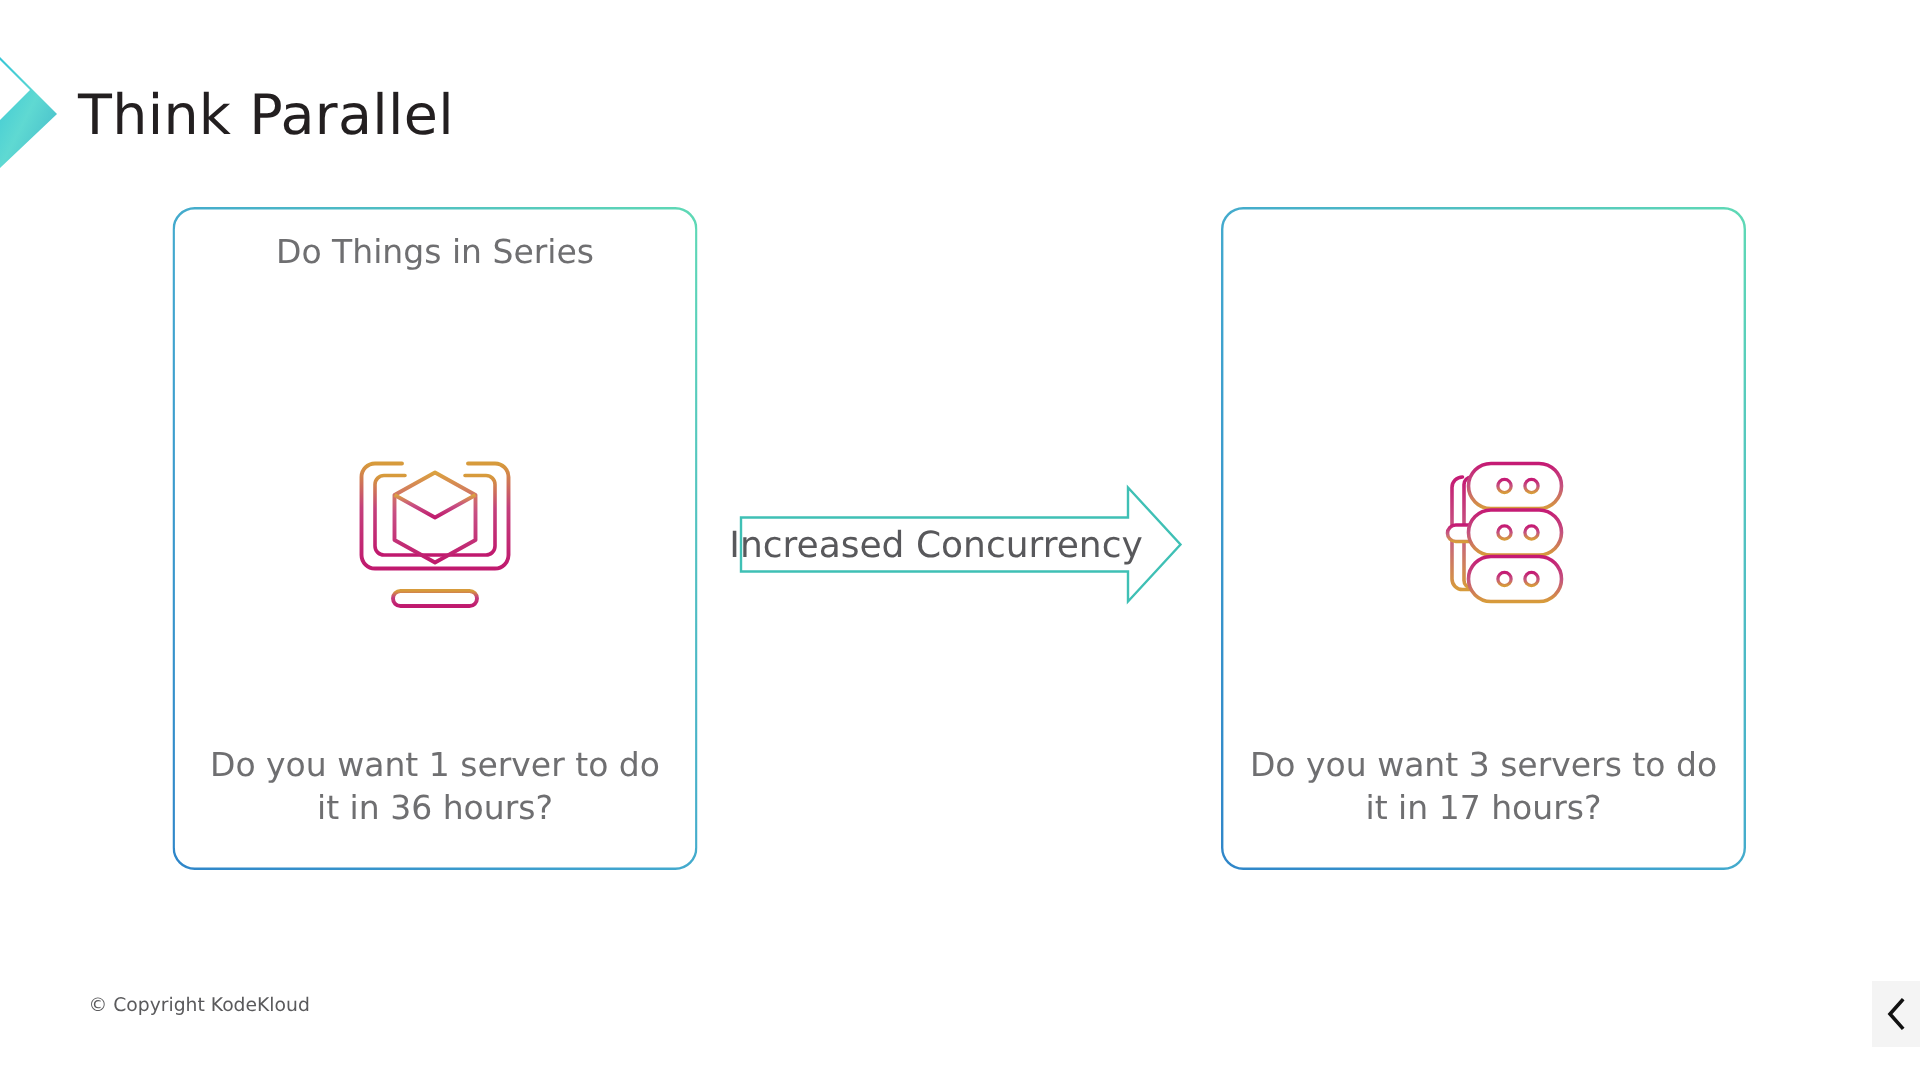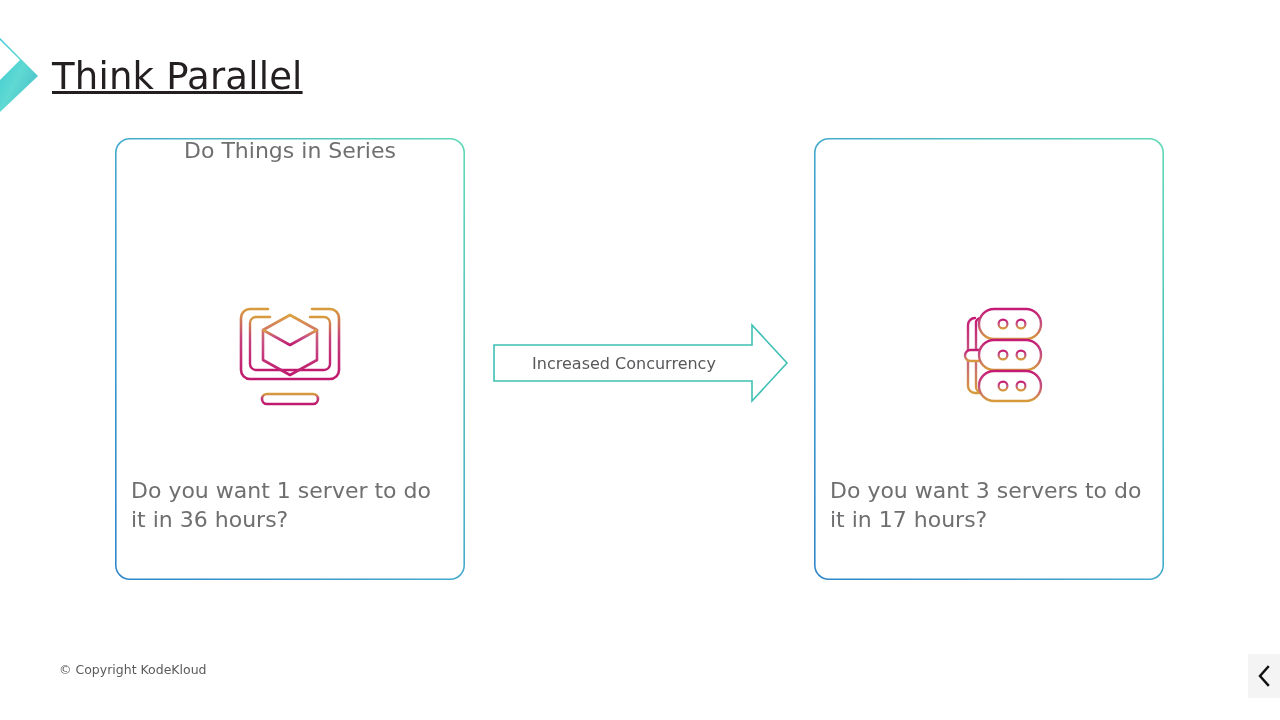--- a/index.html
+++ b/index.html
@@ -32,21 +32,20 @@
     flex: 0 0 auto;
   }
   .slide-title {
     font-size: 37px;
     font-weight: 400;
     color: #231f20;
     letter-spacing: 0.2px;
     margin-left: 14px;
     white-space: nowrap;
     line-height: 1;
-    text-decoration: underline;
   }
 
   
   .card {
     position: absolute;
     top: 138px;
     width: 350px;
     height: 442px;
     border-radius: 14px;
     background: #ffffff;
@@ -64,41 +63,43 @@
   .card-right { left: 814px; }
 
   .card-inner {
     position: absolute;
     inset: 0;
     display: flex;
     flex-direction: column;
     align-items: center;
   }
   .card-title {
+    margin-top: 18px;
     font-size: 22px;
     font-weight: 400;
     color: #6f6f71;
     text-align: center;
     line-height: 1.2;
   }
   .card-icon-wrap {
     position: absolute;
     top: 162px;
     left: 0;
     right: 0;
     display: flex;
     justify-content: center;
   }
   .card-caption {
     position: absolute;
     left: 16px;
     right: 16px;
-    top: 338px;
+    top: 358px;
     font-size: 22px;
     color: #6f6f71;
+    text-align: center;
     line-height: 1.32;
   }
 
   
   .concurrency-arrow {
     position: absolute;
     left: 490px;
     top: 318px;
     width: 302px;
     height: 90px;
@@ -109,21 +110,21 @@
   }
   .arrow-label {
     position: absolute;
     left: 14px;
     top: 27px;
     width: 240px;
     height: 36px;
     display: flex;
     align-items: center;
     justify-content: center;
-    font-size: 16px;
+    font-size: 24px;
     color: #58585b;
     white-space: nowrap;
   }
 
   
   .footer-copyright {
     position: absolute;
     left: 59px;
     top: 662px;
     font-size: 12.5px;

